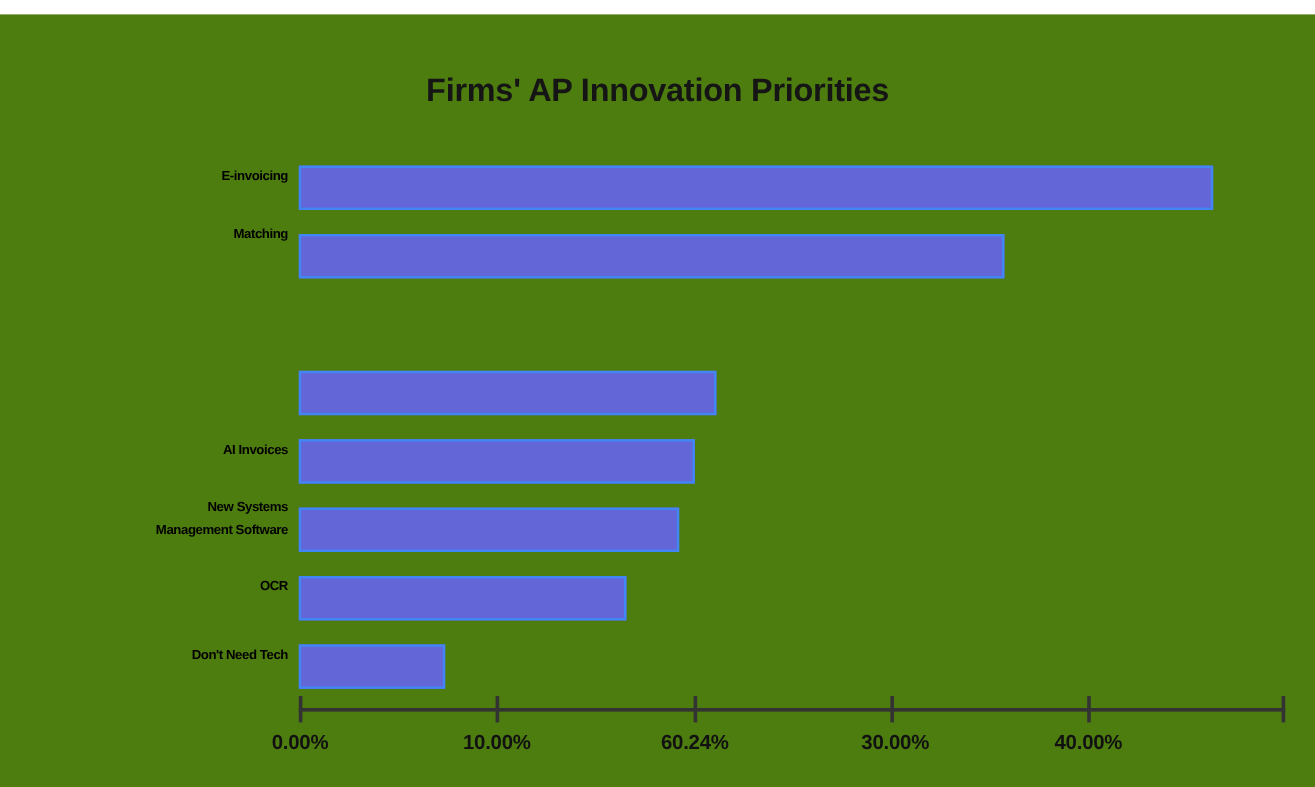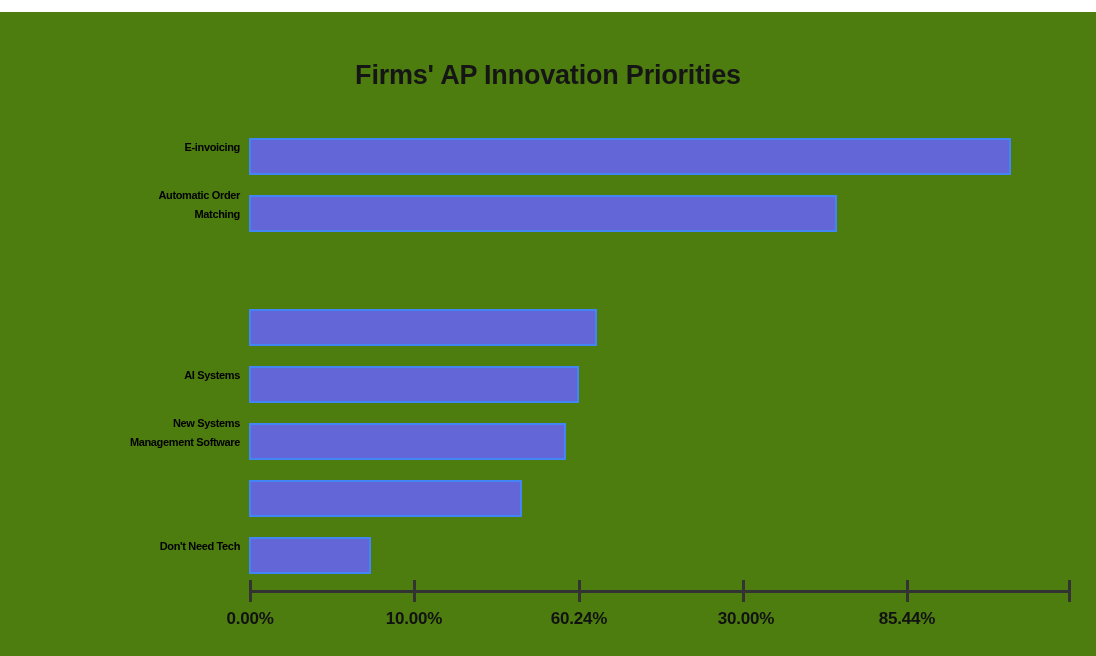--- a/index.html
+++ b/index.html
@@ -115,47 +115,49 @@
 
     <div class="bar-row" style="top:126px">
       <div class="cat-label">
         <div>E-invoicing</div>
       </div>
       <div class="bar" style="width: 762px; left: 249px; background: rgb(99, 102, 214); border-color: rgb(66, 133, 244);"></div>
     </div>
 
     <div class="bar-row" style="top:183px">
       <div class="cat-label two-line" style="top:-9px">
-        <div>Automatic Order</div>
         <div>Matching</div>
       </div>
       <div class="bar" style="width: 588px; left: 249px; background: rgb(99, 102, 214); border-color: rgb(66, 133, 244);"></div>
     </div>
 
 
     <div class="bar-row" style="top:297px">
       <div class="bar" style="width: 348px; left: 249px; background: rgb(99, 102, 214); border-color: rgb(66, 133, 244);"></div>
     </div>
 
     <div class="bar-row" style="top:354px">
       <div class="cat-label">
-        <div>AI Systems</div>
+        <div>AI Invoices</div>
       </div>
       <div class="bar" style="width: 330px; left: 249px; background: rgb(99, 102, 214); border-color: rgb(66, 133, 244);"></div>
     </div>
 
     <div class="bar-row" style="top:411px">
       <div class="cat-label two-line" style="top:-9px">
         <div>New Systems</div>
         <div>Management Software</div>
       </div>
       <div class="bar" style="width: 317px; left: 249px; background: rgb(99, 102, 214); border-color: rgb(66, 133, 244);"></div>
     </div>
 
     <div class="bar-row" style="top:468px">
+      <div class="cat-label">
+        <div>OCR</div>
+      </div>
       <div class="bar" style="width: 273px; left: 249px; background: rgb(99, 102, 214); border-color: rgb(66, 133, 244);"></div>
     </div>
 
     <div class="bar-row" style="top:525px">
       <div class="cat-label">
         <div>Don't Need Tech</div>
       </div>
       <div class="bar" style="width: 122px; left: 249px; background: rgb(99, 102, 214); border-color: rgb(66, 133, 244);"></div>
     </div>
 
@@ -165,16 +167,16 @@
     <div class="x-tick" style="left:413px"></div>
     <div class="x-tick" style="left:578px"></div>
     <div class="x-tick" style="left:742px"></div>
     <div class="x-tick" style="left:906px"></div>
     <div class="x-tick" style="left:1068px"></div>
 
     <div class="x-tick-label" style="left:250px">0.00%</div>
     <div class="x-tick-label" style="left:414px">10.00%</div>
     <div class="x-tick-label" style="left:579px">60.24%</div>
     <div class="x-tick-label" style="left:746px">30.00%</div>
-    <div class="x-tick-label" style="left:907px">85.44%</div>
+    <div class="x-tick-label" style="left:907px">40.00%</div>
 
   </div>
 </div>
 
 </body></html>

